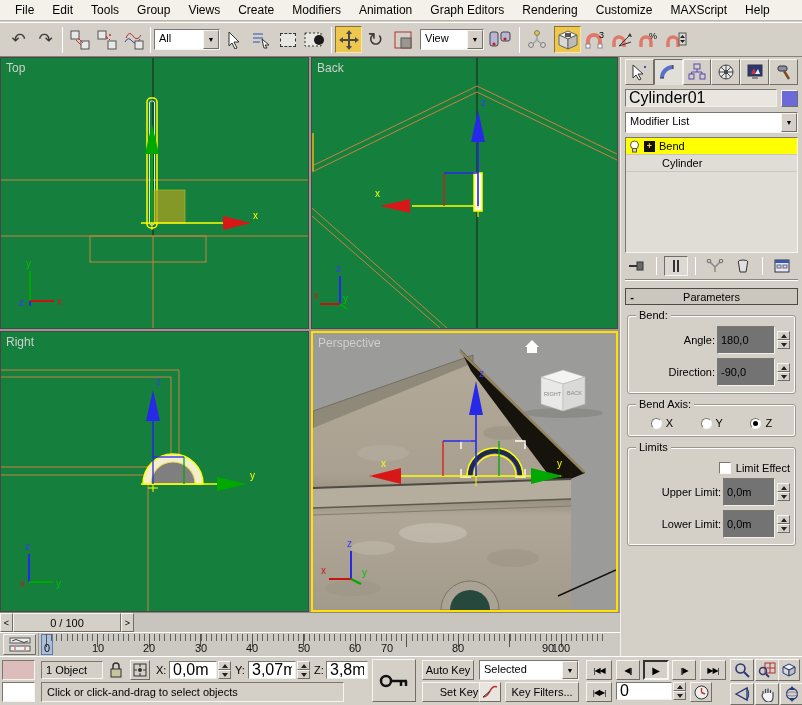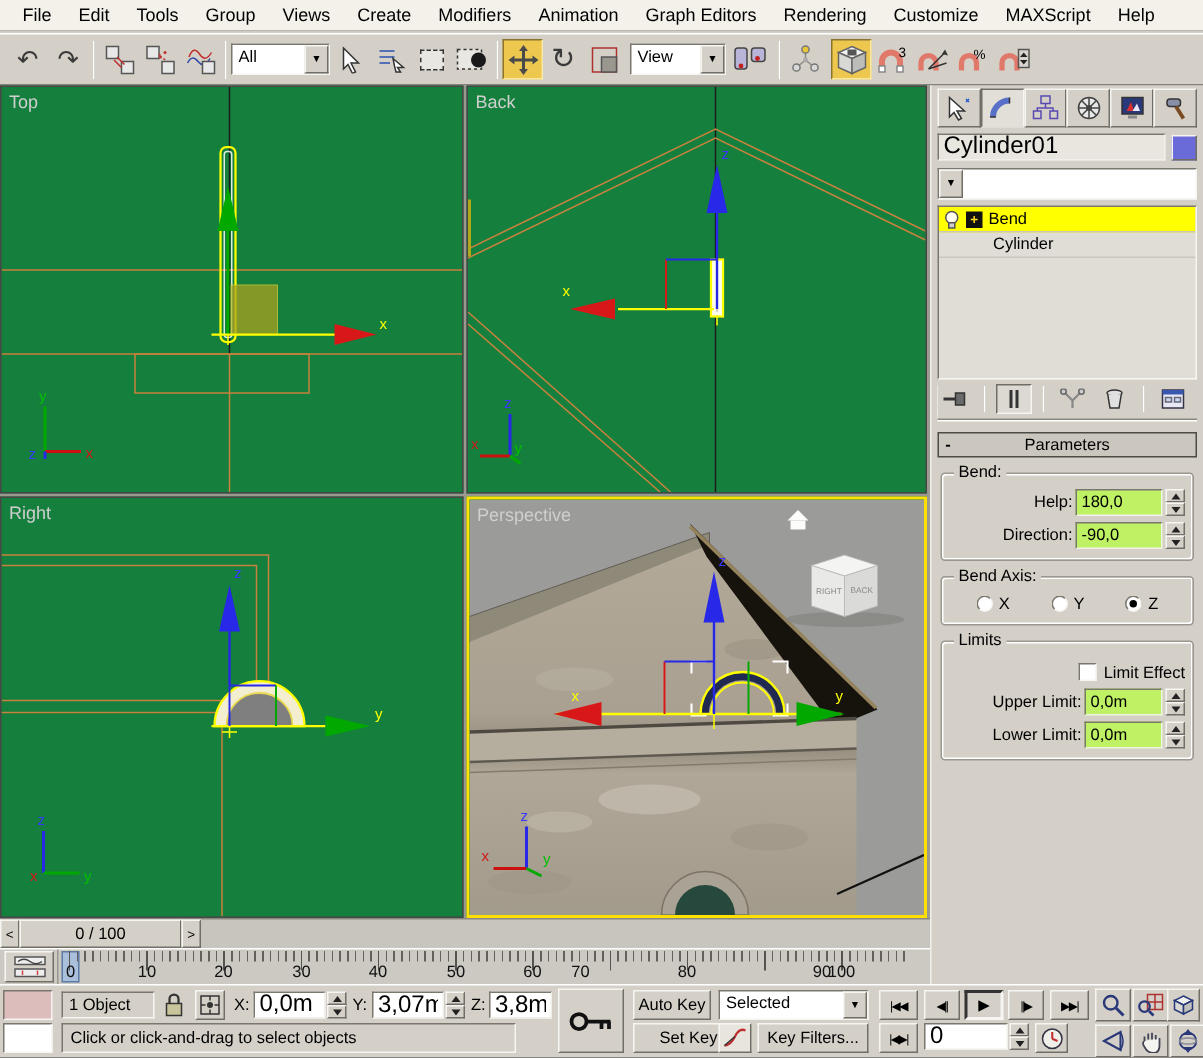--- a/index.html
+++ b/index.html
@@ -44,21 +44,21 @@
   #stacktools{display:flex;align-items:center;gap:4px;height:24px;margin-top:3px;border-bottom:1px solid #8a877f;padding-bottom:4px;box-shadow:0 1px 0 #fff;}
   .stb{width:24px;height:20px;display:flex;align-items:center;justify-content:center;border:1px solid transparent;}
   .stb.pressed{border-color:#716e66 #f6f5f1 #f6f5f1 #716e66;background:#dcd9d2;}
   .rollout-h{margin-top:8px;height:17px;background:#cbc7bf;border:1px solid #4d4b46;display:flex;align-items:center;font-size:11px;position:relative;}
   .rollout-h .minus{width:12px;text-align:center;font-weight:bold;}
   .rollout-h .rtitle{position:absolute;left:0;right:0;text-align:center;}
   .grp{border:1px solid #9b978f;border-radius:3px;box-shadow:1px 1px 0 #fff inset, -1px -1px 0 #fff inset;margin:10px 2px 0 2px;padding:6px 5px 7px 5px;position:relative;}
   .grp .leg{position:absolute;top:-7px;left:8px;background:#d4d0c8;padding:0 3px;font-size:11px;}
   .prow{display:flex;align-items:center;justify-content:flex-end;gap:2px;margin-top:4px;}
   .prow .plab{white-space:nowrap;}
-  .pfield{width:58px;background:#bef264;border:1px solid;border-color:#7a776f #f0efe9 #f0efe9 #7a776f;height:18px;padding:1px 3px;font-size:11px;outline:none;}
+  .pfield{width:58px;background:#737373;border:1px solid;border-color:#7a776f #f0efe9 #f0efe9 #7a776f;height:28px;padding:1px 3px;font-size:11px;outline:none;}
   .radio{width:11px;height:11px;border-radius:50%;background:#fff;border:1px solid;border-color:#7a776f #f6f5f1 #f6f5f1 #7a776f;display:inline-block;position:relative;margin-right:4px;vertical-align:-2px;}
   .radio.sel::after{content:"";position:absolute;left:2px;top:2px;width:5px;height:5px;border-radius:50%;background:#000;}
   .chk{width:12px;height:12px;background:#fff;border:1px solid;border-color:#7a776f #f6f5f1 #f6f5f1 #7a776f;display:inline-block;margin-right:5px;vertical-align:-2px;}
   
   #timeslider{position:absolute;left:0;top:612px;width:620px;height:20px;background:#c8c5be;border-top:1px solid #8a877f;display:flex;align-items:stretch;}
   .tsbtn{width:13px;display:flex;align-items:center;justify-content:center;font-size:9px;}
   #tshandle{width:108px;display:flex;align-items:center;justify-content:center;font-size:11px;}
   #trackbar{position:absolute;left:0;top:632px;width:620px;height:24px;background:#ccc9c2;border-top:1px solid #fff;}
   #mincurve{position:absolute;left:3px;top:1px;width:33px;height:21px;display:flex;align-items:center;justify-content:center;}
   #ruler{position:absolute;left:38px;top:0;width:578px;height:24px;border-left:1px solid #9a978f;}
@@ -484,20 +484,21 @@
           </svg>
       </div>
     </div>
 
     <div style="display:flex;gap:4px;align-items:center;">
       <input class="field" style="background: rgb(233, 230, 224); flex: 1 1 0%;" value="Cylinder01">
       <div style="width:17px;height:17px;background:#6a6ad8;border:1px solid;border-color:#f6f5f1 #716e66 #716e66 #f6f5f1;"></div>
     </div>
 
     <div class="dd" style="height:21px;margin-top:5px;">
+      <span class="val">Modifier List</span>
       <span class="arw">▼</span>
     </div>
 
     <div id="stackbox">
       <div class="stkrow sel">
         <svg width="11" height="13">
             <circle cx="5.5" cy="5" r="4" fill="#fffef0" stroke="#555"></circle>
             <rect x="3.5" y="8.5" width="4" height="3.5" fill="#cfcfcf" stroke="#555"></rect>
           </svg>
         <span style="width:11px;height:11px;background:#111;color:#ffd820;font-size:9px;line-height:11px;text-align:center;font-weight:bold;">+</span>
@@ -547,21 +548,21 @@
     </div>
 
     <div class="rollout-h">
       <span class="minus">-</span>
       <span class="rtitle">Parameters</span>
     </div>
 
     <div class="grp">
       <span class="leg">Bend:</span>
       <div class="prow">
-        <span class="plab">Help:</span>
+        <span class="plab">Angle:</span>
         <input class="pfield" value="180,0" style="">
         <span class="sp">
             <i class="up"></i>
             <i class="dn"></i>
           </span>
       </div>
       <div class="prow">
         <span class="plab">Direction:</span>
         <input class="pfield" value="-90,0" style="">
         <span class="sp">

